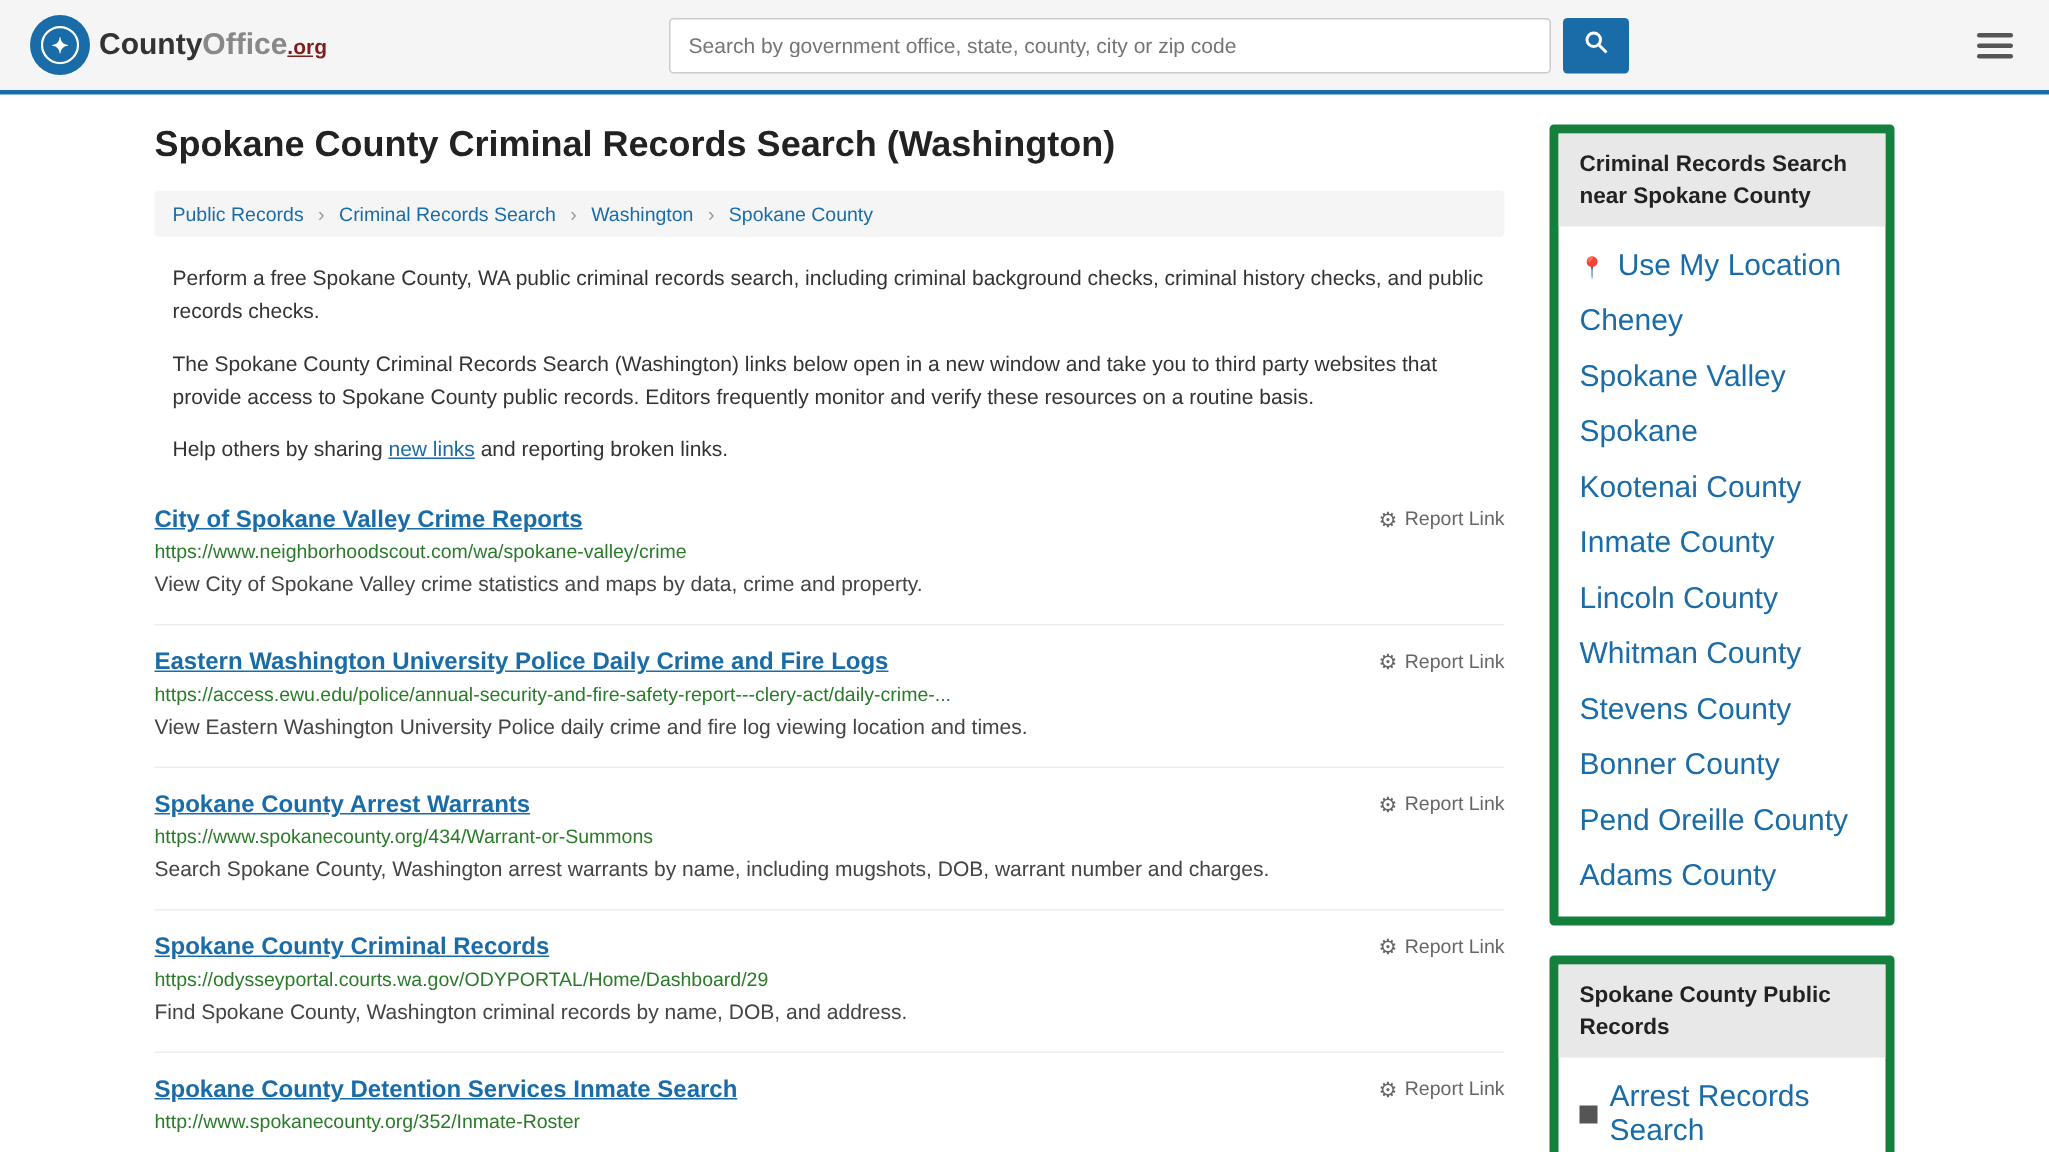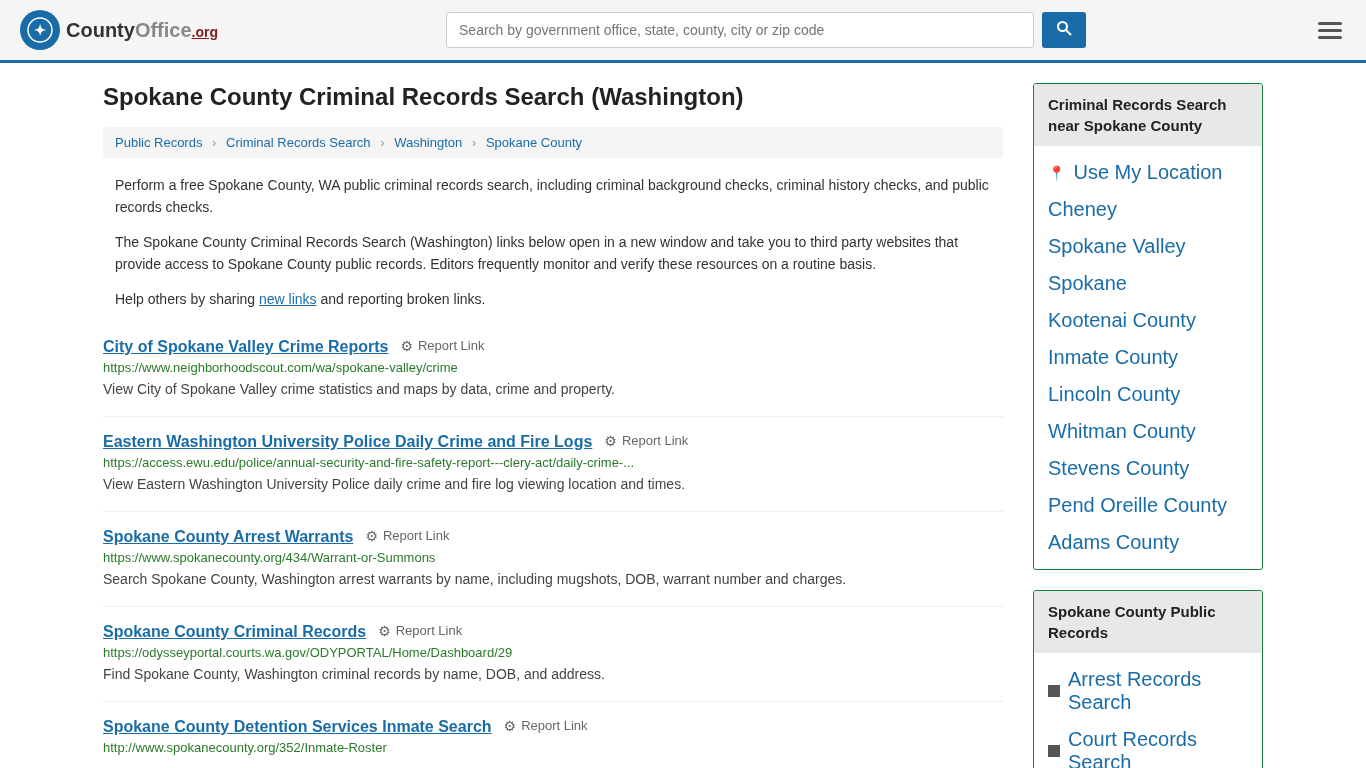--- a/index.html
+++ b/index.html
@@ -117,20 +117,21 @@
       text-decoration: underline;
     }
 
     
     .result-item {
       border-bottom: 1px solid #eee;
       padding: 16px 0;
     }
     .result-header {
       display: flex;
+      justify-content: space-between;
       align-items: flex-start;
       gap: 12px;
     }
     .result-title {
       font-size: 16px;
       font-weight: bold;
       color: #1a6ca8;
       text-decoration: underline;
       cursor: pointer;
     }
@@ -158,21 +159,21 @@
       line-height: 1.5;
     }
 
     
     .sidebar {
       width: 230px;
       flex-shrink: 0;
     }
     .sidebar-section {
       background: #fff;
-      border: 1px solid #15803d;
+      border: 6px solid #15803d;
       border-radius: 3px;
       margin-bottom: 20px;
       overflow: hidden;
     }
     .sidebar-section-header {
       background: #e8e8e8;
       padding: 10px 14px;
       font-size: 15px;
       font-weight: bold;
       color: #222;
@@ -343,20 +344,23 @@
         <div class="sidebar-item">
           <a href="#">Lincoln County</a>
         </div>
         <div class="sidebar-item">
           <a href="#">Whitman County</a>
         </div>
         <div class="sidebar-item">
           <a href="#">Stevens County</a>
         </div>
         <div class="sidebar-item">
+          <a href="#">Bonner County</a>
+        </div>
+        <div class="sidebar-item">
           <a href="#">Pend Oreille County</a>
         </div>
         <div class="sidebar-item">
           <a href="#">Adams County</a>
         </div>
 
       </div>
     </div>
 
     <div class="sidebar-section">

